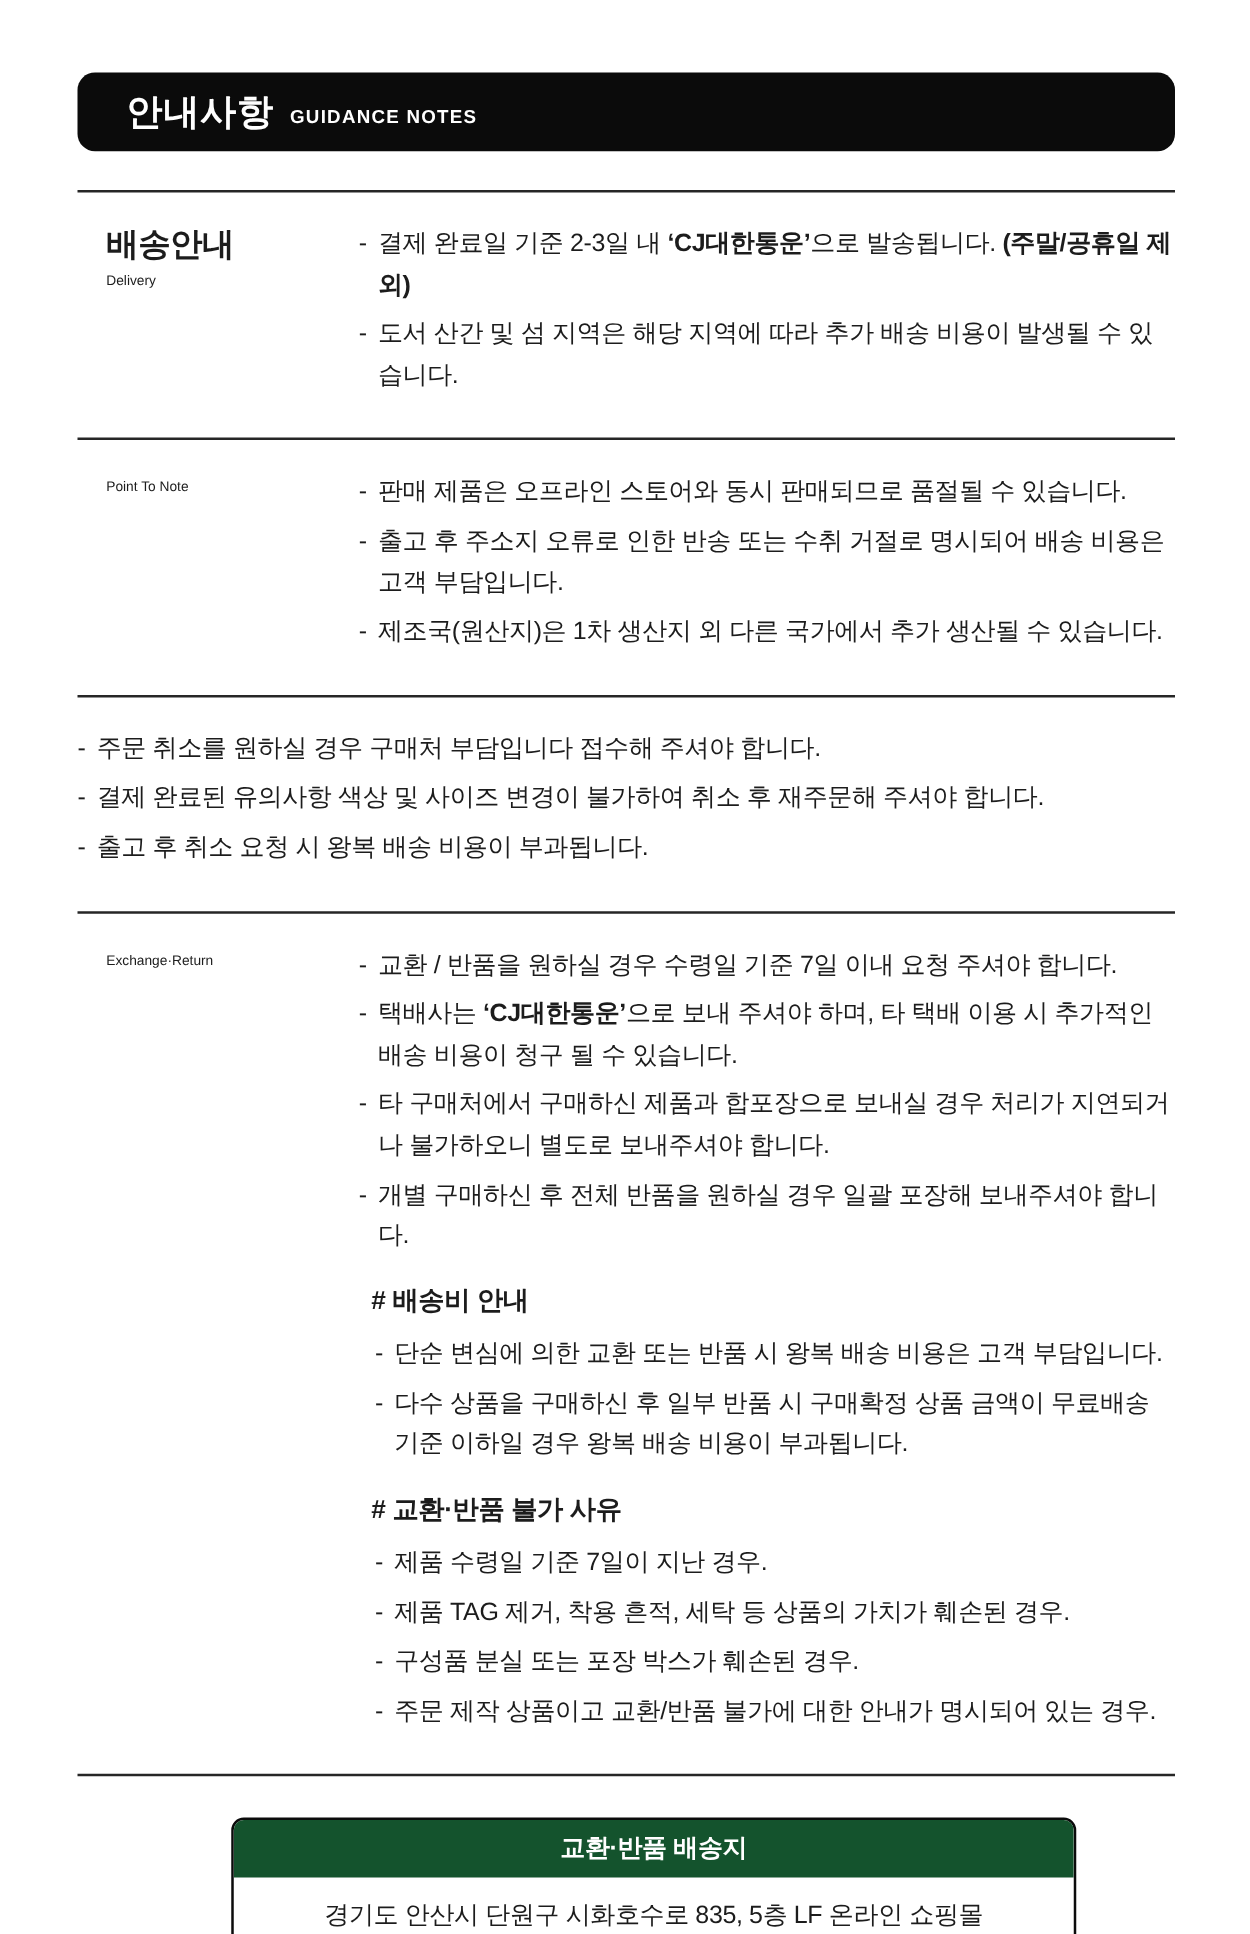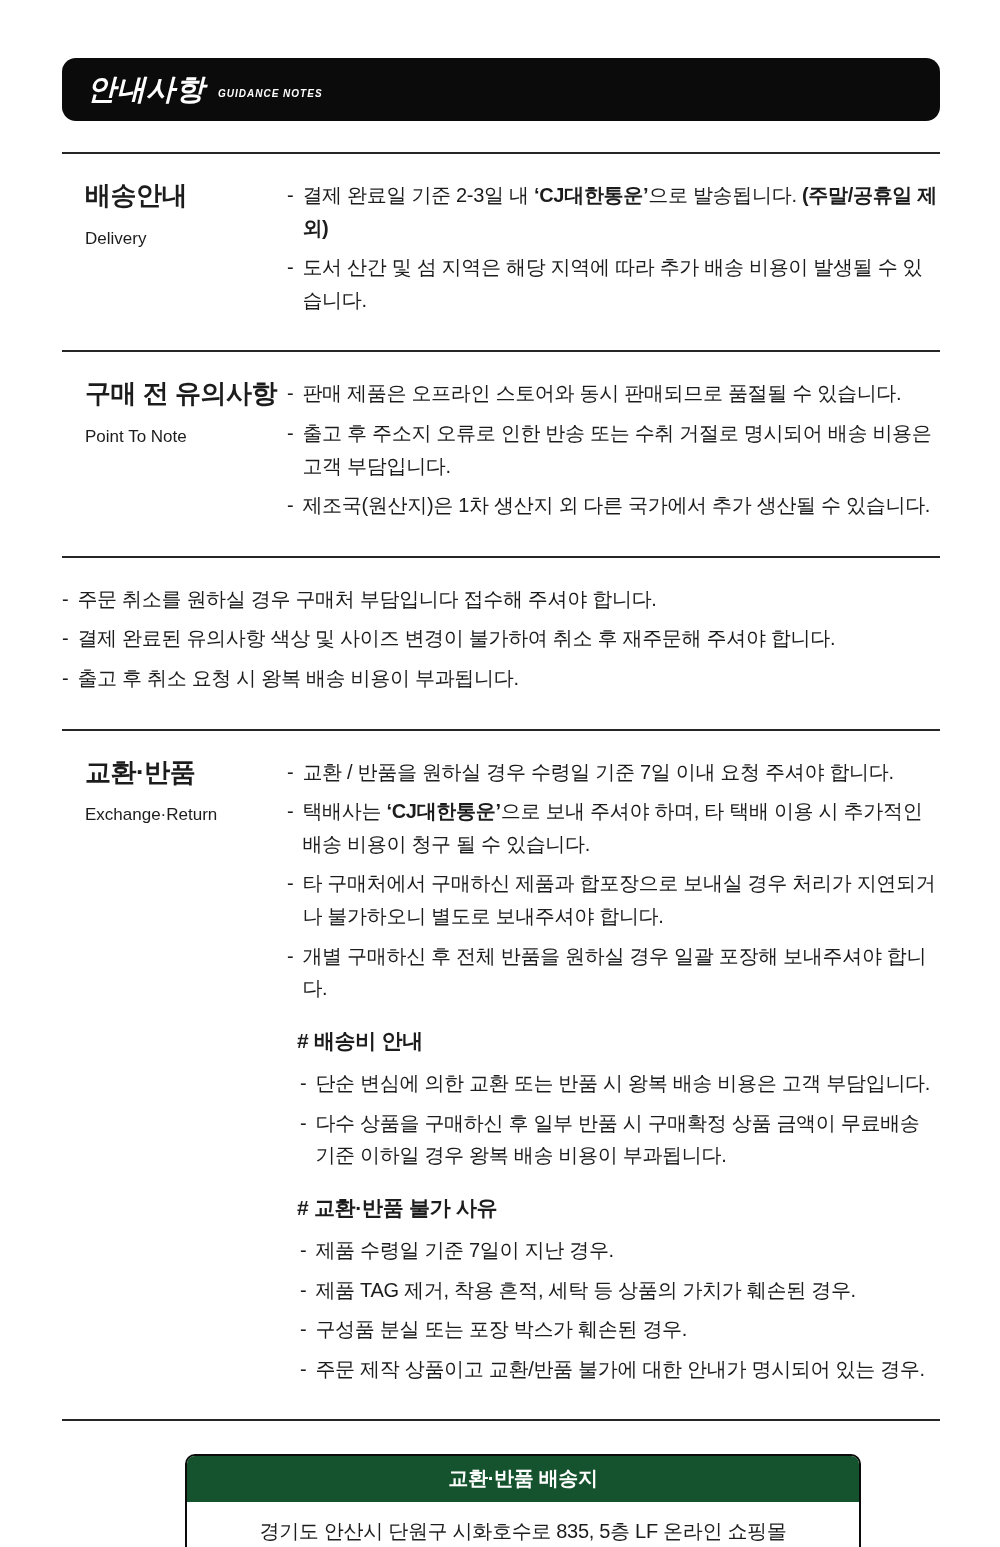--- a/index.html
+++ b/index.html
@@ -13,33 +13,32 @@
   }
   .page { padding: 58px 60px 0 62px; box-sizing: border-box; }
 
   
   .titlebar {
     background: #0b0b0b;
     border-radius: 14px;
     height: 63px;
     display: flex;
     align-items: center;
-    padding: 0 25px;
+    padding: 0 39px;
     color: #ffffff;
     margin-bottom: 31px;
-    font-style: italic;
   }
   .titlebar .ko { font-size: 29px; font-weight: bold; letter-spacing: 0.5px; }
-  .titlebar .en { font-size: 10px; font-weight: bold; letter-spacing: 1px; margin-left: 13px; margin-top: 7px; }
+  .titlebar .en { font-size: 15px; font-weight: bold; letter-spacing: 1px; margin-left: 13px; margin-top: 7px; }
 
   
   .section { display: flex; border-top: 2px solid #262626; padding: 25px 0 27px 0; justify-content: center; }
   .sec-left { flex: 0 0 225px; width: 225px; padding-left: 23px; box-sizing: border-box; }
   .sec-title { font-size: 26px; font-weight: bold; letter-spacing: -0.5px; line-height: 1.25; }
-  .sec-sub { font-size: 17px; color: #1c1c1c; margin-top: 17px; }
+  .sec-sub { font-size: 11px; color: #1c1c1c; margin-top: 7px; }
   .sec-right { flex: 1 1 auto; font-size: 20px; line-height: 1.63; letter-spacing: -0.3px; }
 
   .bullet { display: flex; margin-bottom: 7px; }
   .bullet .dash { flex: 0 0 auto; margin-right: 9px; }
   .bullet .txt { flex: 1 1 auto; }
   .bold { font-weight: bold; }
 
   .subheader { font-size: 21px; font-weight: bold; margin: 19px 0 9px 10px; letter-spacing: -0.3px; }
   .bullet.sub { margin-left: 13px; }
 
@@ -87,21 +86,20 @@
             <span class="txt"><span>결제 완료일 기준 2-3일 내 </span><span class="bold">‘CJ대한통운’</span><span>으로 발송됩니다. </span><span class="bold">(주말/공휴일 제외)</span></span>
           </div>
           <div class="bullet">
             <span class="dash">-</span>
             <span class="txt"><span>도서 산간 및 섬 지역은 해당 지역에 따라 추가 배송 비용이 발생될 수 있습니다.</span></span>
           </div>
         </div>
       </div>
       <div class="section">
         <div class="sec-left">
-          <div class="sec-title">구매 전 유의사항</div>
           <div class="sec-sub">Point To Note</div>
         </div>
         <div class="sec-right">
           <div class="bullet">
             <span class="dash">-</span>
             <span class="txt"><span>판매 제품은 오프라인 스토어와 동시 판매되므로 품절될 수 있습니다.</span></span>
           </div>
           <div class="bullet">
             <span class="dash">-</span>
             <span class="txt"><span>출고 후 주소지 오류로 인한 반송 또는 수취 거절로 명시되어 배송 비용은 고객 부담입니다.</span></span>
@@ -123,21 +121,20 @@
             <span class="txt"><span>결제 완료된 유의사항 색상 및 사이즈 변경이 불가하여 취소 후 재주문해 주셔야 합니다.</span></span>
           </div>
           <div class="bullet">
             <span class="dash">-</span>
             <span class="txt"><span>출고 후 취소 요청 시 왕복 배송 비용이 부과됩니다.</span></span>
           </div>
         </div>
       </div>
       <div class="section">
         <div class="sec-left">
-          <div class="sec-title">교환·반품</div>
           <div class="sec-sub">Exchange·Return</div>
         </div>
         <div class="sec-right">
           <div class="bullet">
             <span class="dash">-</span>
             <span class="txt"><span>교환 / 반품을 원하실 경우 수령일 기준 7일 이내 요청 주셔야 합니다.</span></span>
           </div>
           <div class="bullet">
             <span class="dash">-</span>
             <span class="txt"><span>택배사는 </span><span class="bold">‘CJ대한통운’</span><span>으로 보내 주셔야 하며, 타 택배 이용 시 추가적인 배송 비용이 청구 될 수 있습니다.</span></span>

